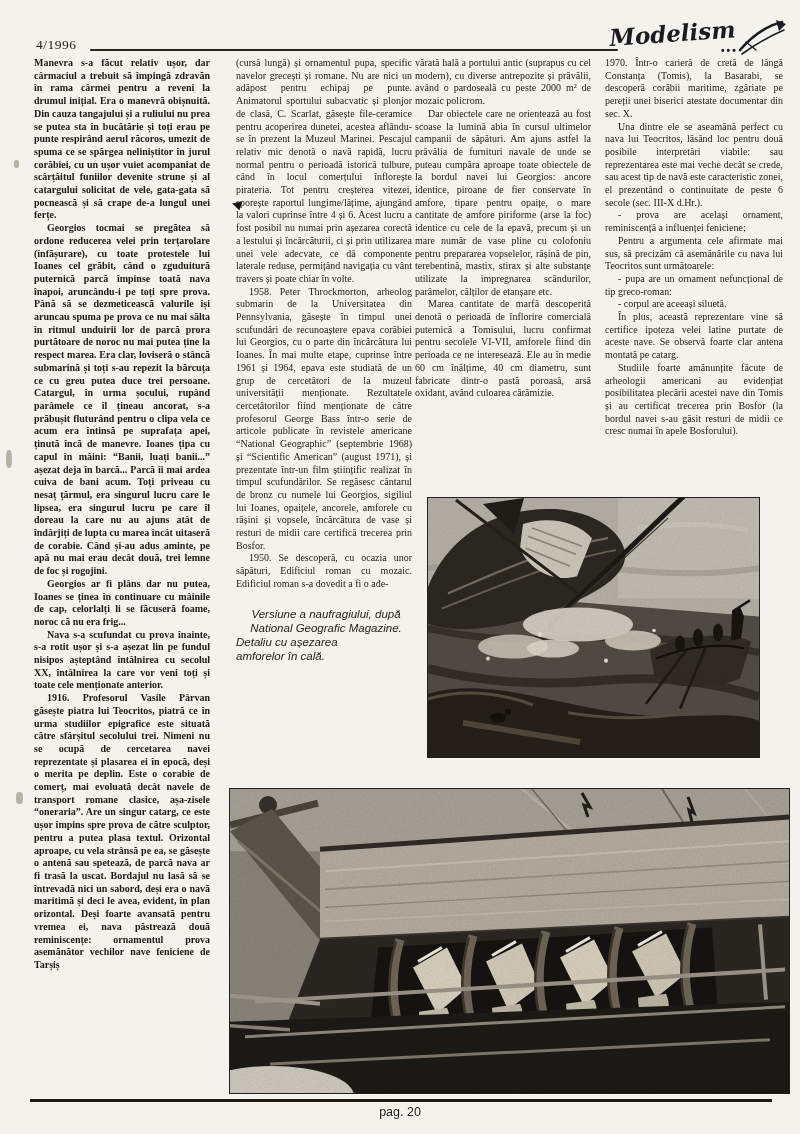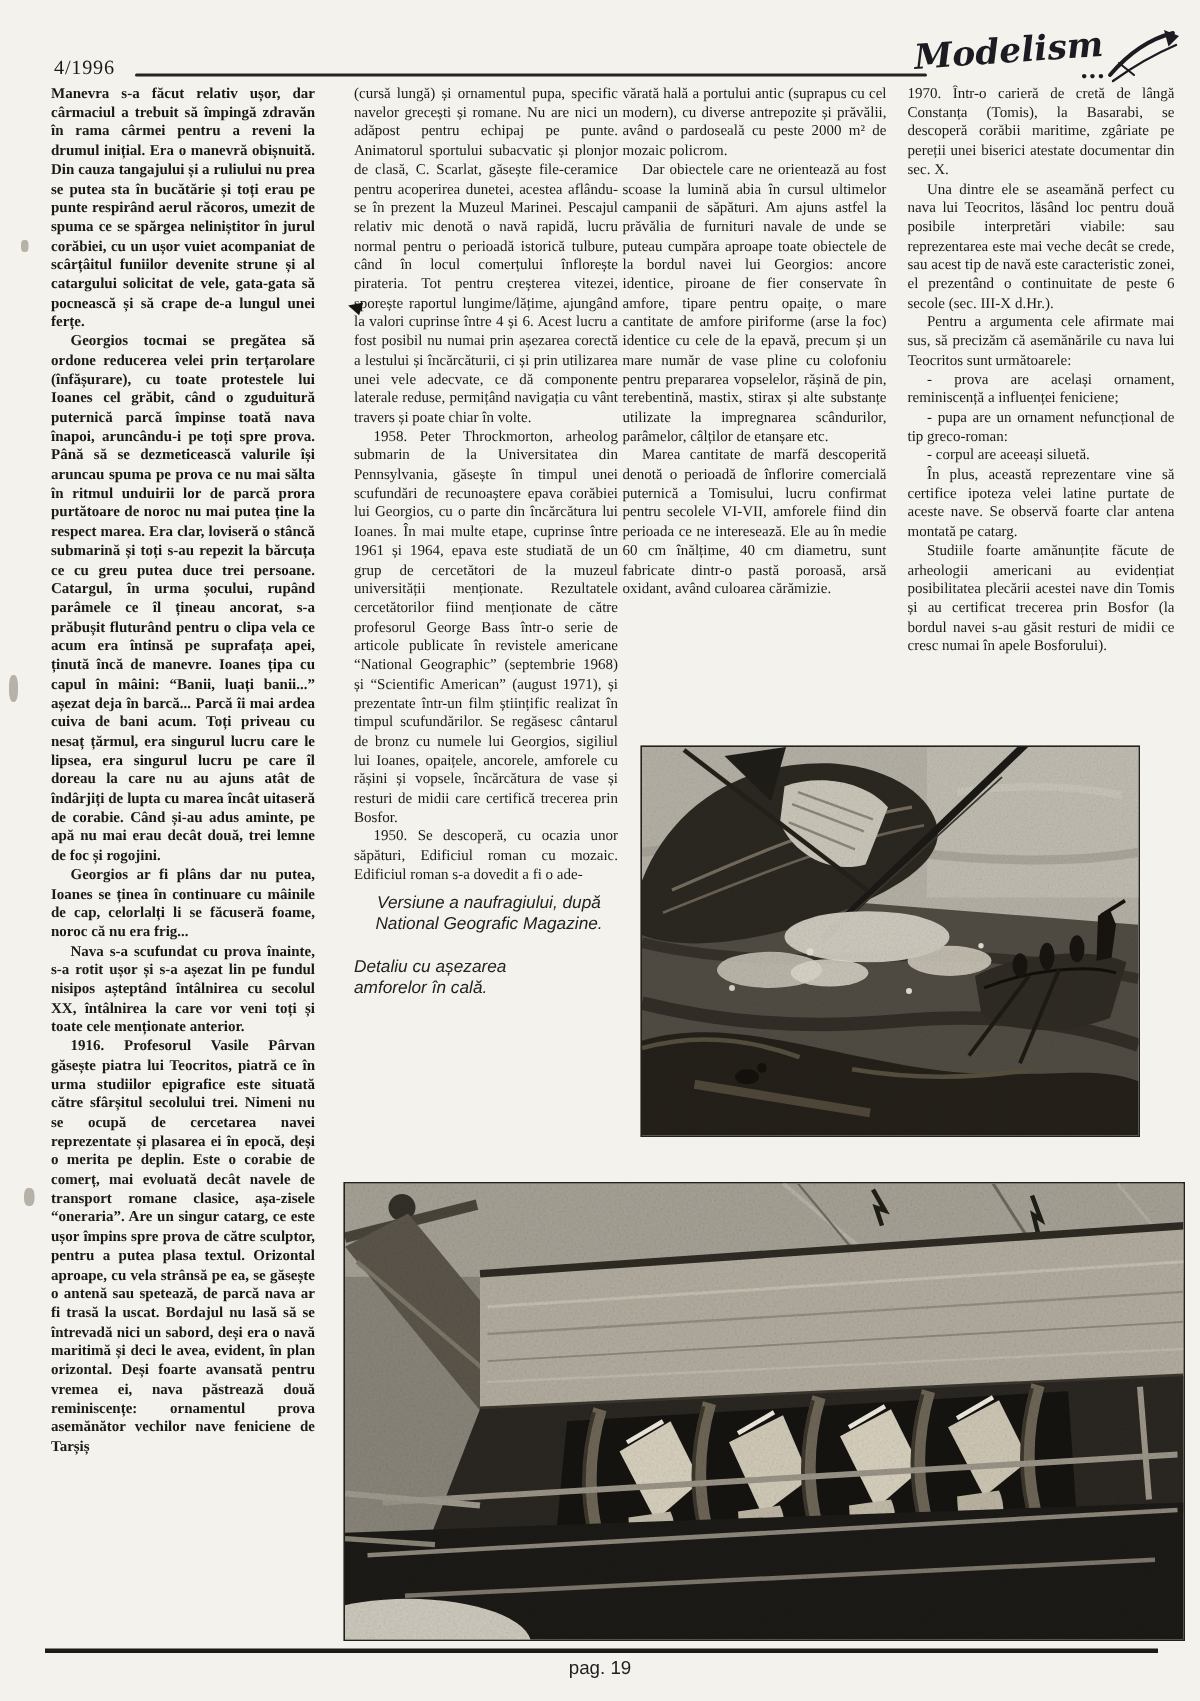--- a/index.html
+++ b/index.html
@@ -15,22 +15,22 @@
   .col{font-size:10px;line-height:12.7px;text-align:justify;width:176px;}
   .col p{margin:0;text-indent:13px;}
   .col .plist p:first-child{text-indent:0;}
   #col1{left:34px;top:57px;height:992px;overflow:hidden;font-weight:bold;}
   #col2{left:236px;top:57px;height:726px;overflow:hidden;}
   #col3{left:415px;top:57px;height:446px;overflow:hidden;}
   #col4{left:605px;top:57px;width:178px;height:442px;overflow:hidden;}
   
   .cap{font-family:"Liberation Sans", sans-serif;font-style:italic;
        font-size:11.5px;line-height:14px;color:#23221f;}
-  .cap-center{margin-top:4px;width:192px;margin-left:-6px;text-align:center;}
-  .cap-left{margin-top:15px;width:150px;text-align:left;text-indent:0;}
+  .cap-center{margin-top:16px;width:192px;margin-left:-6px;text-align:center;}
+  .cap-left{width:150px;text-align:left;text-indent:0;}
   
   .figure{border:1.5px solid #23211d;background:#a7a298;box-sizing:border-box;}
   #fig-shipwreck{left:427px;top:497px;width:333px;height:261px;}
   #fig-hold{left:229px;top:788px;width:561px;height:306px;}
   .figure svg{display:block;width:100%;height:100%;}
   
   .frule{left:30px;top:1099px;width:742px;height:2.5px;background:#1d1b18;}
   .pageno{left:0;top:1105px;width:800px;text-align:center;
           font-family:"Liberation Sans", sans-serif;font-size:12.5px;color:#222;}
   
@@ -82,22 +82,22 @@
       <p>vărată hală a portului antic (suprapus cu cel modern), cu diverse antrepozite și prăvălii, având o pardoseală cu peste 2000 m² de mozaic policrom.</p>
       <p>Dar obiectele care ne orientează au fost scoase la lumină abia în cursul ultimelor campanii de săpături. Am ajuns astfel la prăvălia de furnituri navale de unde se puteau cumpăra aproape toate obiectele de la bordul navei lui Georgios: ancore identice, piroane de fier conservate în amfore, tipare pentru opaițe, o mare cantitate de amfore piriforme (arse la foc) identice cu cele de la epavă, precum și un mare număr de vase pline cu colofoniu pentru prepararea vopselelor, rășină de pin, terebentină, mastix, stirax și alte substanțe utilizate la impregnarea scândurilor, parâmelor, câlților de etanșare etc.</p>
       <p>Marea cantitate de marfă descoperită denotă o perioadă de înflorire comercială puternică a Tomisului, lucru confirmat pentru secolele VI-VII, amforele fiind din perioada ce ne interesează. Ele au în medie 60 cm înălțime, 40 cm diametru, sunt fabricate dintr-o pastă poroasă, arsă oxidant, având culoarea cărămizie.</p>
     </div>
 </div>
 
 <div id="col4" class="abs col">
   <div class="plist">
       <p>1970. Într-o carieră de cretă de lângă Constanța (Tomis), la Basarabi, se descoperă corăbii maritime, zgâriate pe pereții unei biserici atestate documentar din sec. X.</p>
       <p>Una dintre ele se aseamănă perfect cu nava lui Teocritos, lăsând loc pentru două posibile interpretări viabile: sau reprezentarea este mai veche decât se crede, sau acest tip de navă este caracteristic zonei, el prezentând o continuitate de peste 6 secole (sec. III-X d.Hr.).</p>
+      <p>- prova are același ornament, reminiscență a influenței feniciene;</p>
       <p>Pentru a argumenta cele afirmate mai sus, să precizăm că asemănările cu nava lui Teocritos sunt următoarele:</p>
-      <p>- prova are același ornament, reminiscență a influenței feniciene;</p>
       <p>- pupa are un ornament nefuncțional de tip greco-roman:</p>
       <p>- corpul are aceeași siluetă.</p>
       <p>În plus, această reprezentare vine să certifice ipoteza velei latine purtate de aceste nave. Se observă foarte clar antena montată pe catarg.</p>
       <p>Studiile foarte amănunțite făcute de arheologii americani au evidențiat posibilitatea plecării acestei nave din Tomis și au certificat trecerea prin Bosfor (la bordul navei s-au găsit resturi de midii ce cresc numai în apele Bosforului).</p>
     </div>
 </div>
 
 <div id="fig-shipwreck" class="abs figure">
   <svg viewBox="0 0 331 258" preserveAspectRatio="none">
     <defs>
@@ -220,18 +220,18 @@
     <line x1="40" y1="274" x2="540" y2="250" stroke="#7e786c" stroke-width="3"></line>
     <line x1="0" y1="206" x2="90" y2="214" stroke="#a09a8e" stroke-width="4"></line>
     <line x1="0" y1="236" x2="60" y2="240" stroke="#8b8578" stroke-width="3.5"></line>
     <line x1="530" y1="135" x2="536" y2="210" stroke="#9d978a" stroke-width="4"></line>
     <ellipse cx="42" cy="306" rx="82" ry="30" fill="#cfcabe"></ellipse>
     <rect width="559" height="303" filter="url(#grainB)" opacity=".3" style="mix-blend-mode:multiply"></rect>
   </svg>
 </div>
 
 <div class="abs frule"></div>
-<div class="abs pageno">pag. 19</div>
+<div class="abs pageno">pag. 20</div>
 
 <div class="abs smudge" style="left:6px;top:450px;width:6px;height:18px;"></div>
 <div class="abs smudge" style="left:14px;top:160px;width:5px;height:8px;"></div>
 <div class="abs smudge" style="left:16px;top:792px;width:7px;height:12px;"></div>
 <div class="abs cursor-artifact" style="left:232px;top:200px;"></div>
 
 </body></html>

